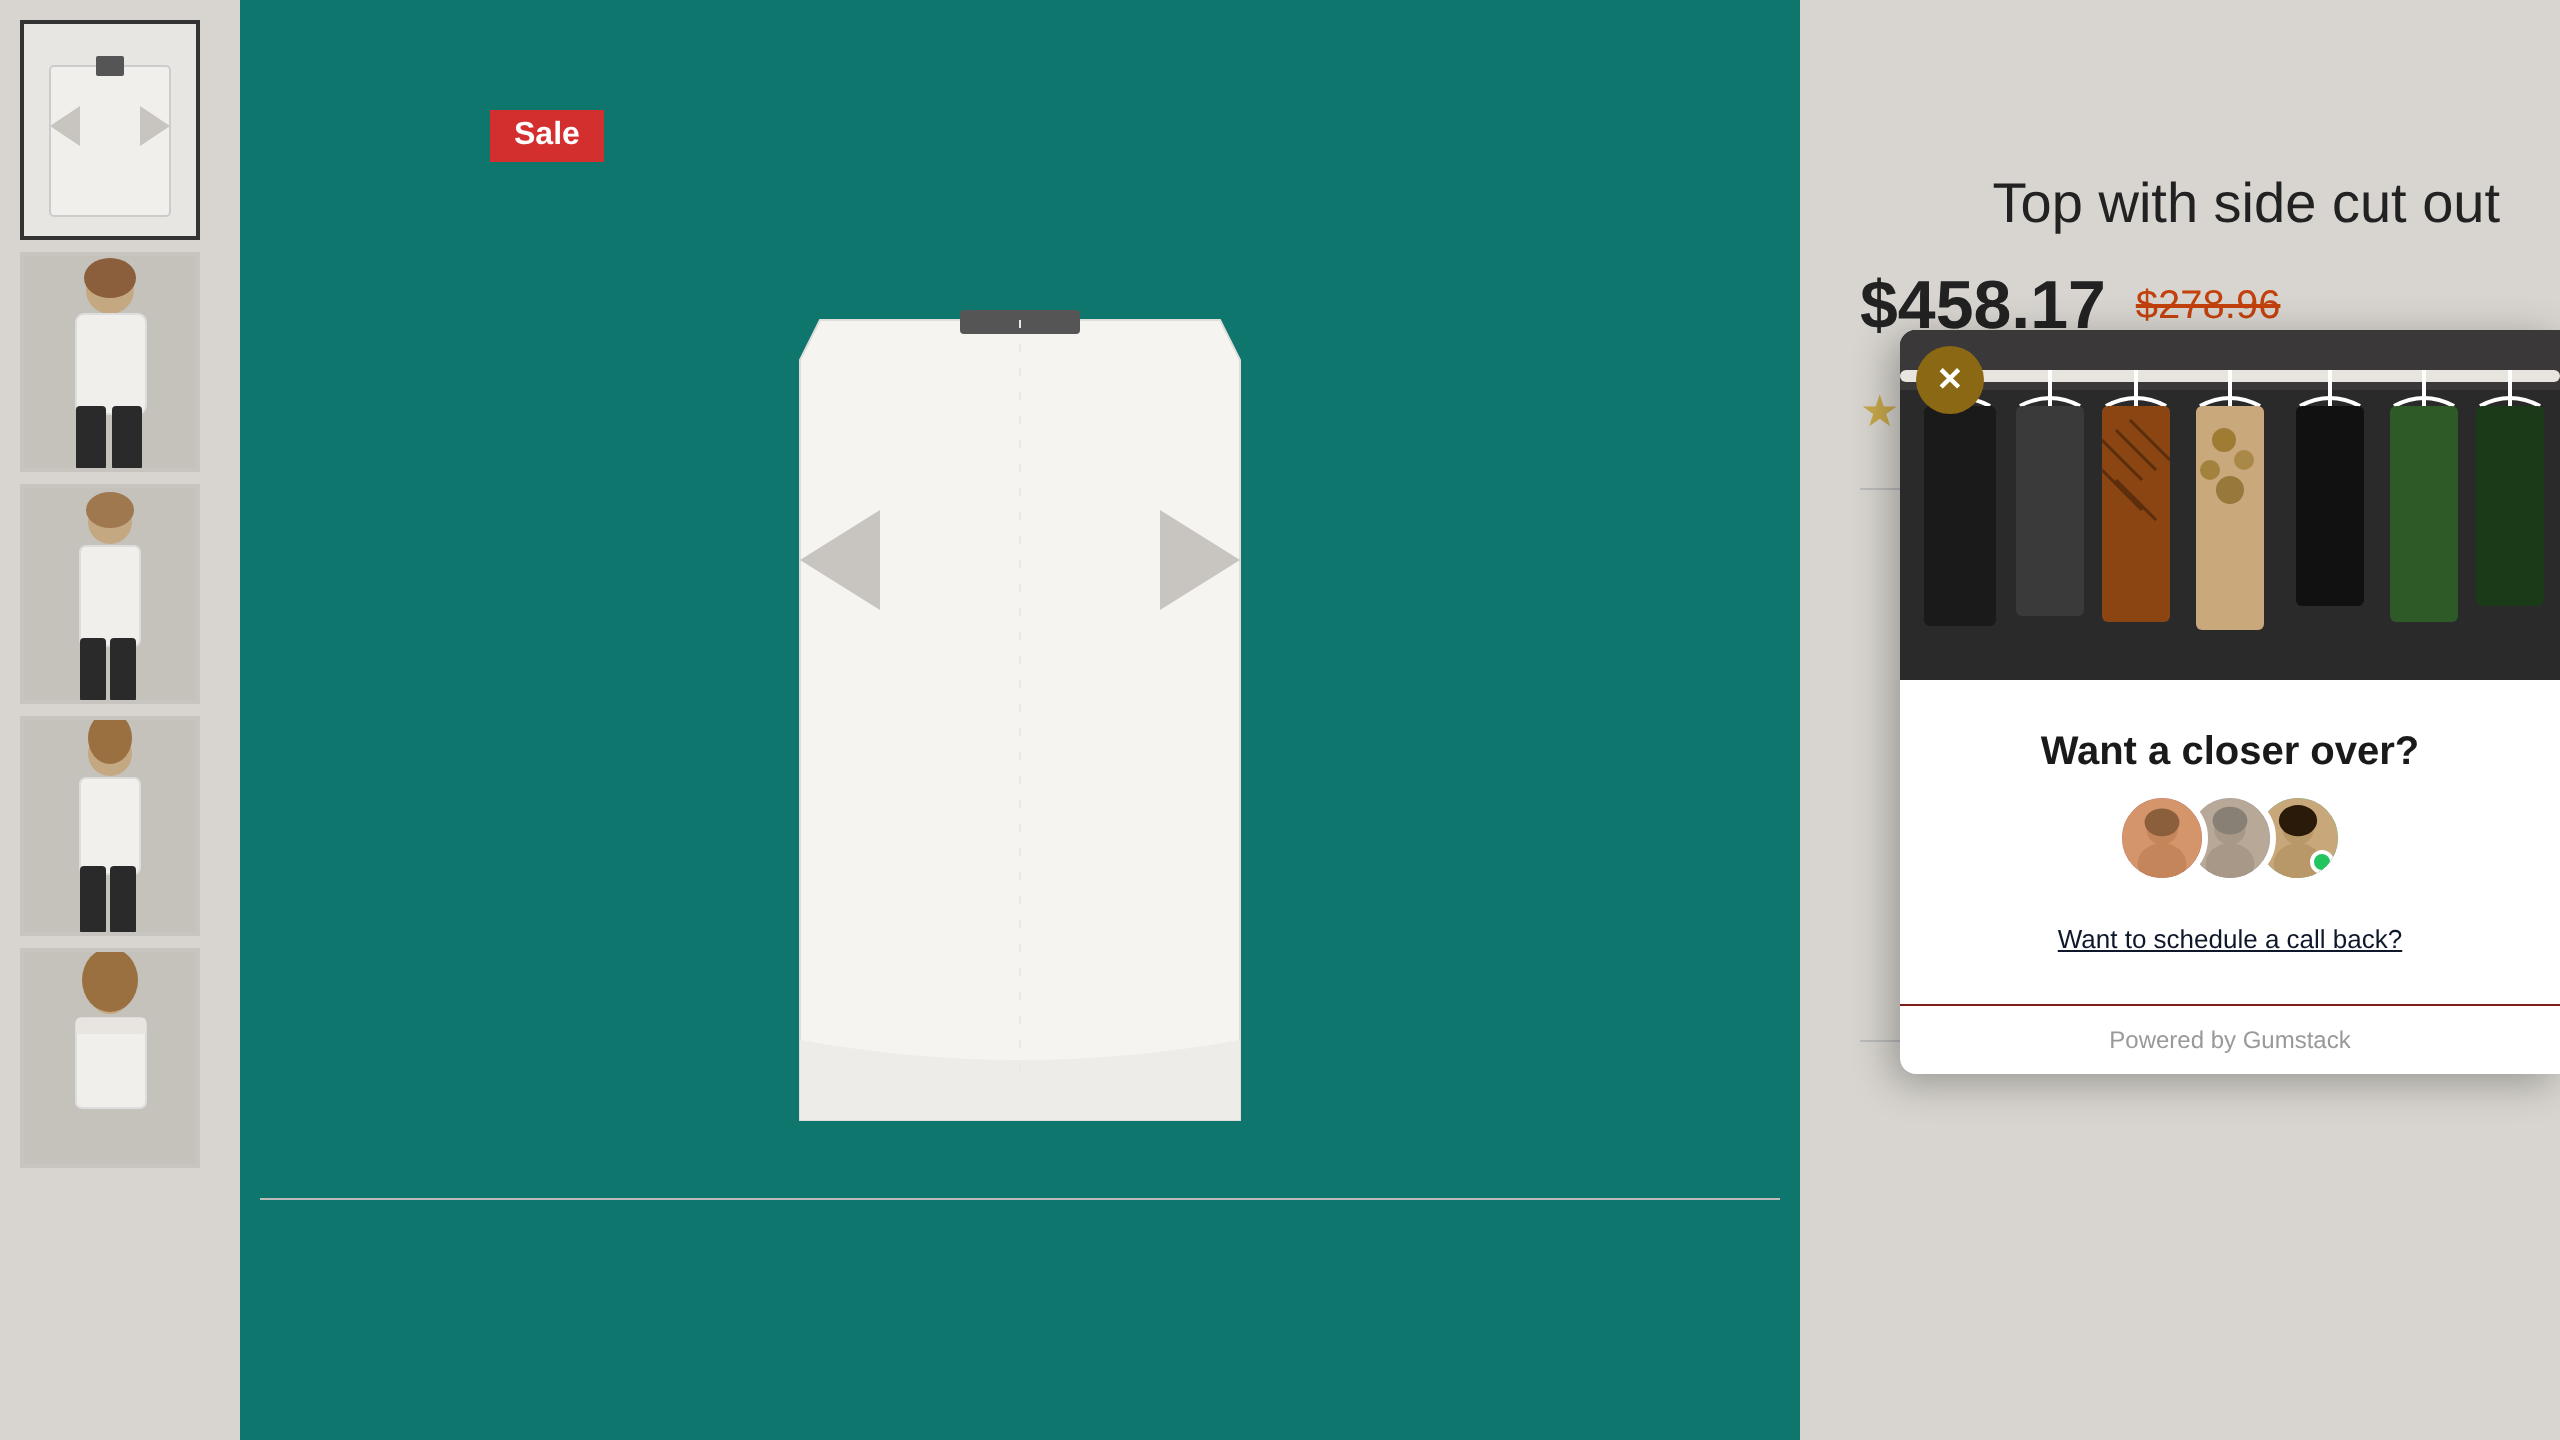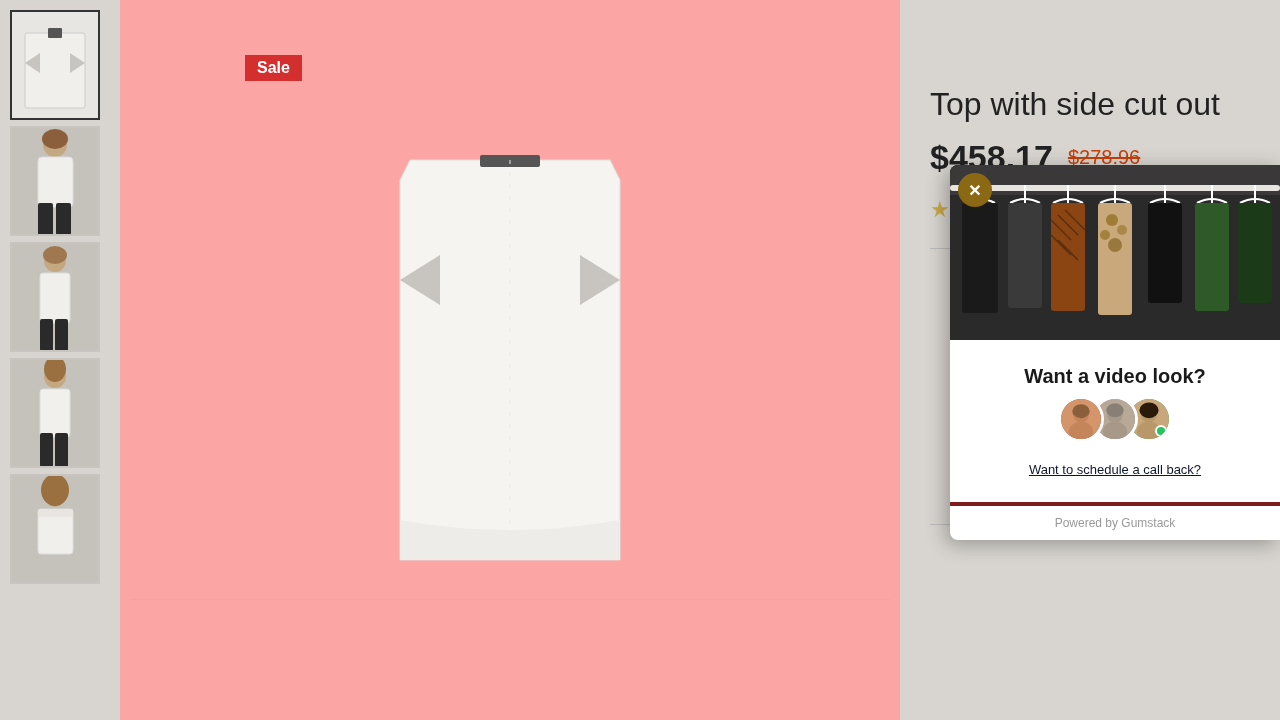--- a/index.html
+++ b/index.html
@@ -56,38 +56,39 @@
       justify-content: center;
     }
 
     
     .main-image-area {
       flex: 1;
       display: flex;
       align-items: center;
       justify-content: center;
       position: relative;
-      background: #fca5a5;
+      background: #0f766e;
     }
 
     
     .product-info {
       width: 380px;
       padding: 40px 30px;
       background: #d8d5d0;
       display: flex;
       flex-direction: column;
       gap: 15px;
     }
 
     .product-title {
-      font-size: 32px;
+      font-size: 28px;
       font-weight: 300;
       color: #222;
       line-height: 1.2;
+      text-align: right;
     }
 
     .price-row {
       display: flex;
       align-items: center;
       gap: 15px;
     }
 
     .current-price {
       font-size: 34px;
@@ -285,21 +286,21 @@
       cursor: pointer;
       margin-bottom: 10px;
       display: block;
     }
 
     .powered-by {
       font-size: 12px;
       color: #999;
       text-align: center;
       padding: 10px;
-      border-top: 4px solid #7f1d1d;
+      border-top: 1px solid #7f1d1d;
     }
 
     
     .thumb-person {
       width: 100%;
       height: 100%;
       background: #c5c2bc;
       display: flex;
       align-items: center;
       justify-content: center;
@@ -491,21 +492,21 @@
         <rect x="288" y="38" width="34" height="100" rx="3" fill="#1a3a18"></rect>
       </svg>
 
       
       <div class="popup-close-btn">
         <span style="font-size:16px; font-weight:bold;">✕</span>
       </div>
     </div>
 
     <div class="popup-body">
-      <div class="popup-title">Want a video look?</div>
+      <div class="popup-title">Want a closer over?</div>
 
       <div class="avatars-row">
         <div class="avatar avatar-1" style="z-index:3;">
           <div class="avatar-face">
             <svg width="46" height="46" viewBox="0 0 46 46">
               <circle cx="23" cy="23" r="23" fill="#d4956a"></circle>
               <circle cx="23" cy="18" r="9" fill="#c4855a"></circle>
               <ellipse cx="23" cy="14" rx="10" ry="8" fill="#8B5e3c"></ellipse>
               <ellipse cx="23" cy="38" rx="14" ry="12" fill="#c4855a"></ellipse>
             </svg>

